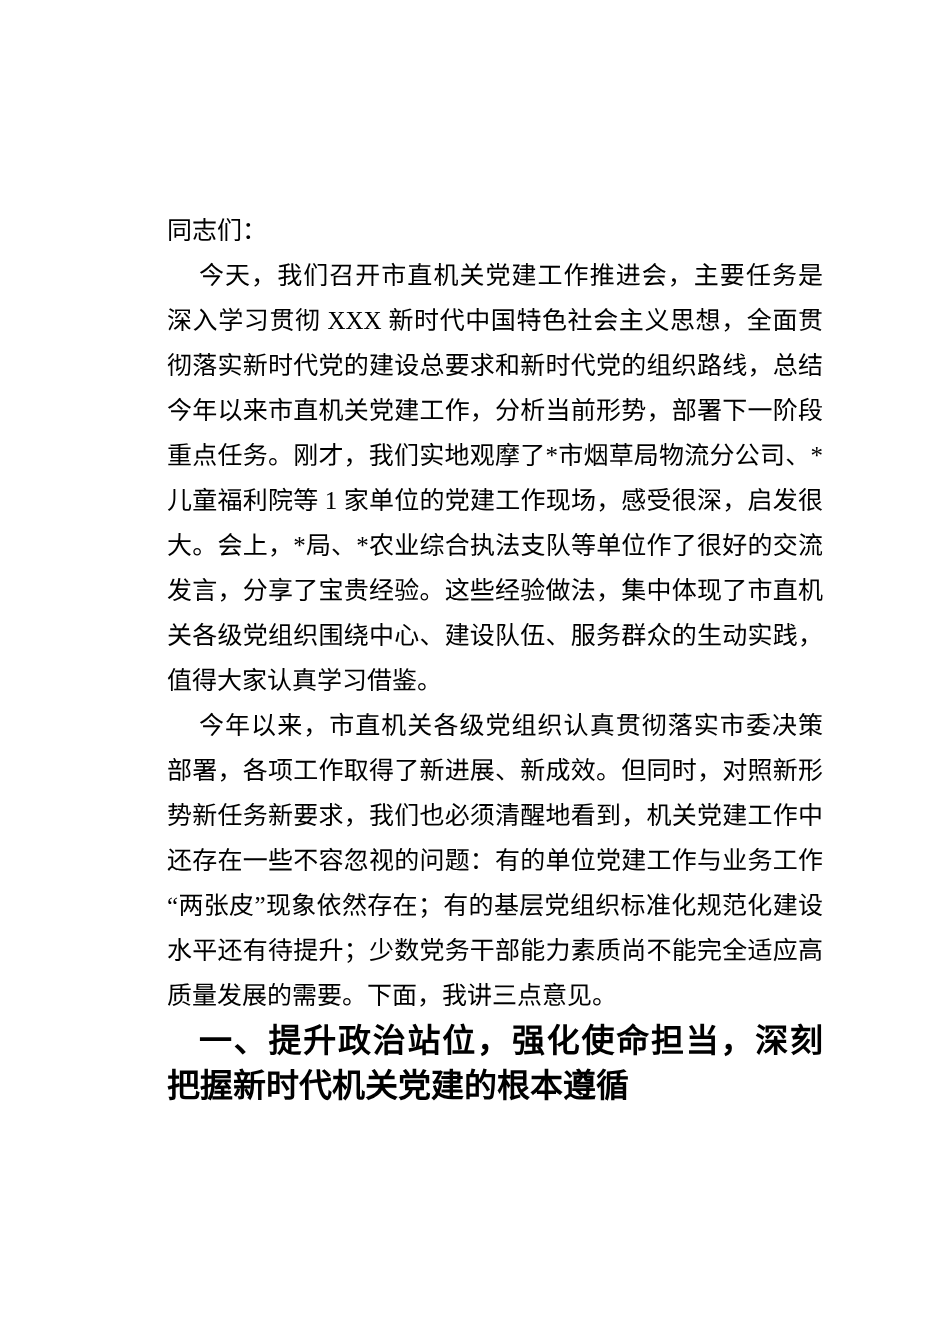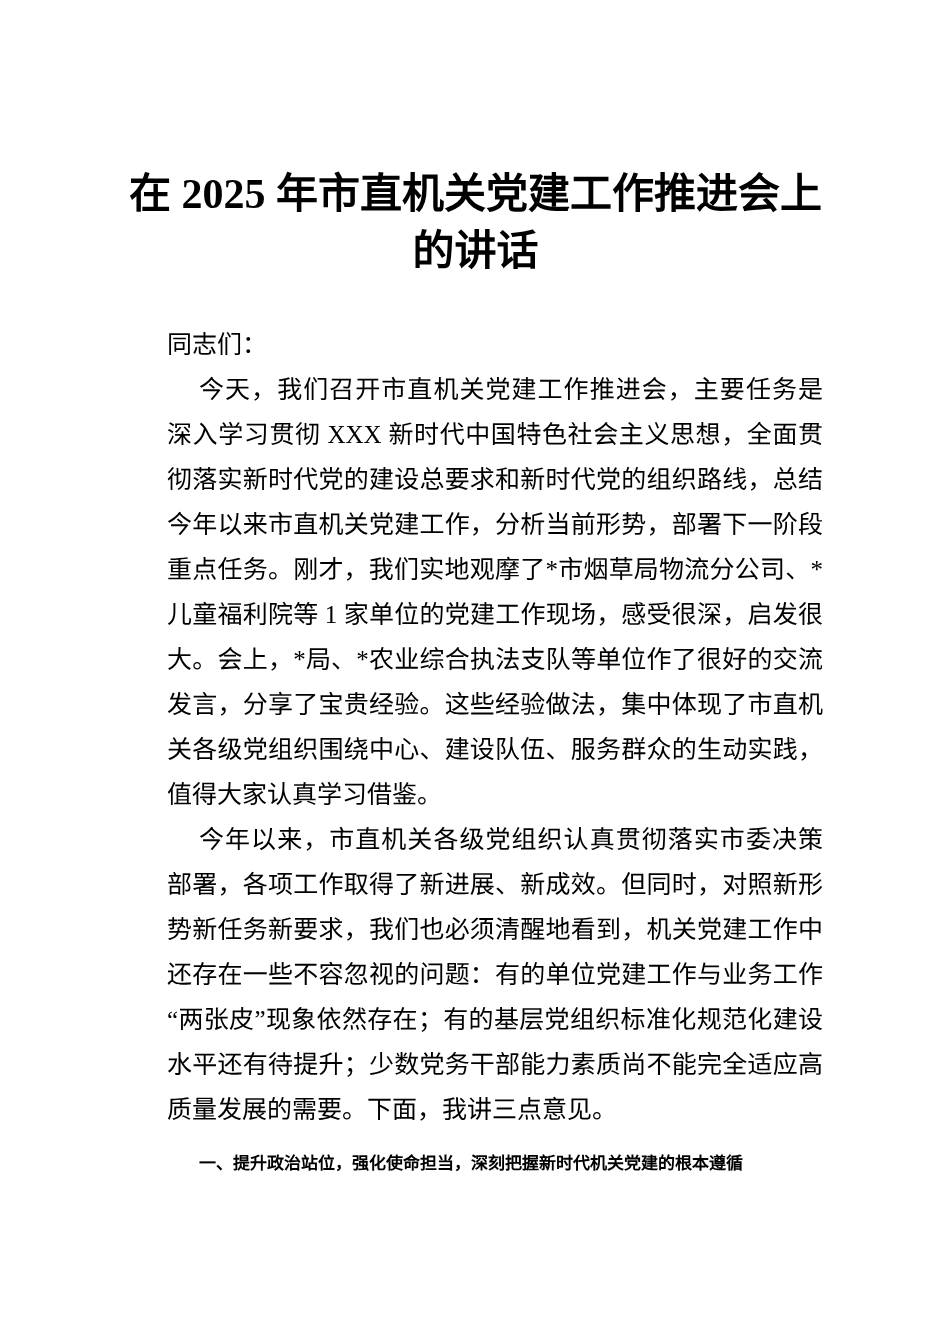--- a/index.html
+++ b/index.html
@@ -44,36 +44,32 @@
     font-weight: normal;
     text-indent: 0;
   }
   .para {
     text-indent: 32px;
   }
   
   .section-heading {
     font-family: "Liberation Sans", "DejaVu Sans", sans-serif;
     font-weight: bold;
-    font-size: 17px;
-    line-height: 63px;
+    font-size: 33px;
+    line-height: 45px;
     text-indent: 32px;
     text-align: justify;
     color: #000000;
   }
 </style>
 </head>
 <body>
 
 <div class="page">
 
-  <h1 class="doc-title">
-    <span class="title-line">在 2025 年市直机关党建工作推进会上</span>
-    <span class="title-line">的讲话</span>
-  </h1>
 
   <div class="doc-body">
     <p class="salutation">同志们：</p>
 
     <p class="para">今天，我们召开市直机关党建工作推进会，主要任务是深入学习贯彻 XXX 新时代中国特色社会主义思想，全面贯彻落实新时代党的建设总要求和新时代党的组织路线，总结今年以来市直机关党建工作，分析当前形势，部署下一阶段重点任务。刚才，我们实地观摩了*市烟草局物流分公司、*儿童福利院等 1 家单位的党建工作现场，感受很深，启发很大。会上，*局、*农业综合执法支队等单位作了很好的交流发言，分享了宝贵经验。这些经验做法，集中体现了市直机关各级党组织围绕中心、建设队伍、服务群众的生动实践，值得大家认真学习借鉴。</p>
 
     <p class="para">今年以来，市直机关各级党组织认真贯彻落实市委决策部署，各项工作取得了新进展、新成效。但同时，对照新形势新任务新要求，我们也必须清醒地看到，机关党建工作中还存在一些不容忽视的问题：有的单位党建工作与业务工作“两张皮”现象依然存在；有的基层党组织标准化规范化建设水平还有待提升；少数党务干部能力素质尚不能完全适应高质量发展的需要。下面，我讲三点意见。</p>
 
     <h2 class="section-heading">一、提升政治站位，强化使命担当，深刻把握新时代机关党建的根本遵循</h2>
   </div>

